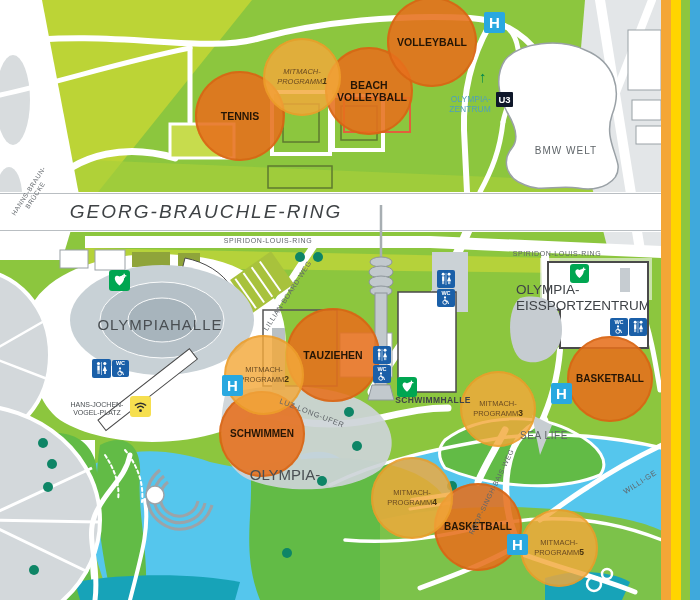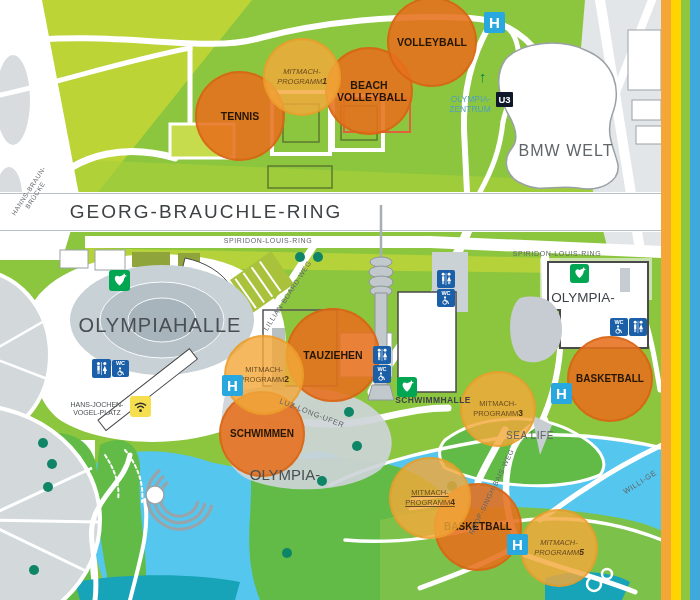--- a/index.html
+++ b/index.html
@@ -3,21 +3,21 @@
 <meta charset="utf-8">
 <style>
   html,body{margin:0;padding:0;background:#fff;}
   .stage{position:relative;width:700px;height:600px;overflow:hidden;
          font-family:"Liberation Sans",sans-serif;background:#8CC63E;}
   svg.map{position:absolute;left:0;top:0;}
   .lbl{position:absolute;transform:translate(-50%,-50%);white-space:nowrap;
        color:#4A4F53;text-align:center;line-height:1.2;}
   .lbl span{display:block;}
   .road-lbl{font-size:7px;letter-spacing:.6px;color:#60656A;}
-  .big-road{font-size:19px;letter-spacing:2px;color:#3E4245;}
+  .big-road{font-size:19px;letter-spacing:2px;color:#3E4245;font-style:italic;}
   .activity{position:absolute;border-radius:50%;
             background:rgba(230,112,28,.88);
             box-shadow:inset 0 0 0 2px rgba(208,92,12,.55);
             display:flex;align-items:center;justify-content:center;
             text-align:center;font-weight:bold;font-size:10.5px;
             color:#241505;line-height:1.15;}
   .program{position:absolute;border-radius:50%;
            background:rgba(243,168,58,.82);
            box-shadow:inset 0 0 0 2px rgba(231,148,28,.5);
            display:flex;align-items:center;justify-content:center;
@@ -252,49 +252,50 @@
 
   <div class="program" style="left:263px;top:38px;width:78px;height:78px;font-style:italic;">
     <span><span>MITMACH-</span><span>PROGRAMM</span><span class="num">1</span></span>
     </div>
   <div class="program" style="left:224px;top:335px;width:80px;height:80px;">
     <span><span>MITMACH-</span><span>PROGRAMM</span><span class="num">2</span></span>
     </div>
   <div class="program" style="left:460px;top:371px;width:76px;height:76px;">
     <span><span>MITMACH-</span><span>PROGRAMM</span><span class="num">3</span></span>
     </div>
-  <div class="program" style="left:389px;top:457px;width:82px;height:82px;text-decoration:underline;">
+  <div class="program" style="left:371px;top:457px;width:82px;height:82px;">
     <span><span>MITMACH-</span><span>PROGRAMM</span><span class="num">4</span></span>
     </div>
-  <div class="program" style="left:520px;top:509px;width:78px;height:78px;font-style:italic;">
+  <div class="program" style="left:520px;top:509px;width:78px;height:78px;">
     <span><span>MITMACH-</span><span>PROGRAMM</span><span class="num">5</span></span>
     </div>
 
   <div class="lbl big-road" style="left:206px;top:212px;">GEORG-BRAUCHLE-RING</div>
   <div class="lbl road-lbl" style="left:268px;top:241px;">SPIRIDON-LOUIS-RING</div>
   <div class="lbl road-lbl" style="left:557px;top:254px;">SPIRIDON-LOUIS-RING</div>
   <div class="lbl road-lbl" style="left:32px;top:193px;transform:translate(-50%,-50%) rotate(-57deg);font-size:6.5px;">
     <span>HANNS-BRAUN-</span>
     <span>BRÜCKE</span>
     </div>
   <div class="lbl road-lbl" style="left:288px;top:296px;transform:translate(-50%,-50%) rotate(-57deg);">LILLIAN-BOARD-WEG</div>
   <div class="lbl road-lbl" style="left:312px;top:413px;transform:translate(-50%,-50%) rotate(21deg);font-size:7.5px;">LUZ-LONG-UFER</div>
   <div class="lbl road-lbl" style="left:492px;top:492px;transform:translate(-50%,-50%) rotate(-64deg);">ROOP-SINGH-BAIS-WEG</div>
   <div class="lbl road-lbl" style="left:640px;top:482px;transform:translate(-50%,-50%) rotate(-33deg);font-size:7.5px;">WILLI-GE</div>
 
-  <div class="lbl" style="left:160px;top:325px;font-size:20px;letter-spacing:1px;color:#494E52;">OLYMPIAHALLE</div>
-  <div class="lbl" style="left:566px;top:151px;font-size:16px;letter-spacing:1px;color:#5F6569;">BMW WELT</div>
+  <div class="lbl" style="left:160px;top:325px;font-size:15px;letter-spacing:1px;color:#494E52;">OLYMPIAHALLE</div>
+  <div class="lbl" style="left:566px;top:151px;font-size:10px;letter-spacing:1px;color:#5F6569;">BMW WELT</div>
   <div class="lbl" style="left:583px;top:298px;font-size:13.5px;color:#3F4347;text-align:left;">
     <span>OLYMPIA-</span>
+    <span>EISSPORTZENTRUM</span>
     </div>
   <div class="lbl" style="left:285px;top:475px;font-size:15px;color:#4A4F53;text-align:left;">
     <span>OLYMPIA-</span>
     </div>
   <div class="lbl" style="left:433px;top:400px;font-size:8.5px;font-weight:bold;color:#3F4347;letter-spacing:.4px;">SCHWIMMHALLE</div>
-  <div class="lbl" style="left:530px;top:436px;font-size:10px;color:#5E6366;letter-spacing:.6px;">SEA LIFE</div>
+  <div class="lbl" style="left:544px;top:436px;font-size:10px;color:#5E6366;letter-spacing:.6px;">SEA LIFE</div>
   <div class="lbl" style="left:97px;top:409px;font-size:7px;color:#4A4F53;">
     <span>HANS-JOCHEN-</span>
     <span>VOGEL-PLATZ</span>
     </div>
   <div class="lbl" style="left:470px;top:104px;font-size:8.5px;color:#4FA0BC;text-align:right;">
     <span>OLYMPIA-</span>
     <span>ZENTRUM</span>
     </div>
   <div class="arrow-up" style="left:479px;top:68px;">↑</div>
 

